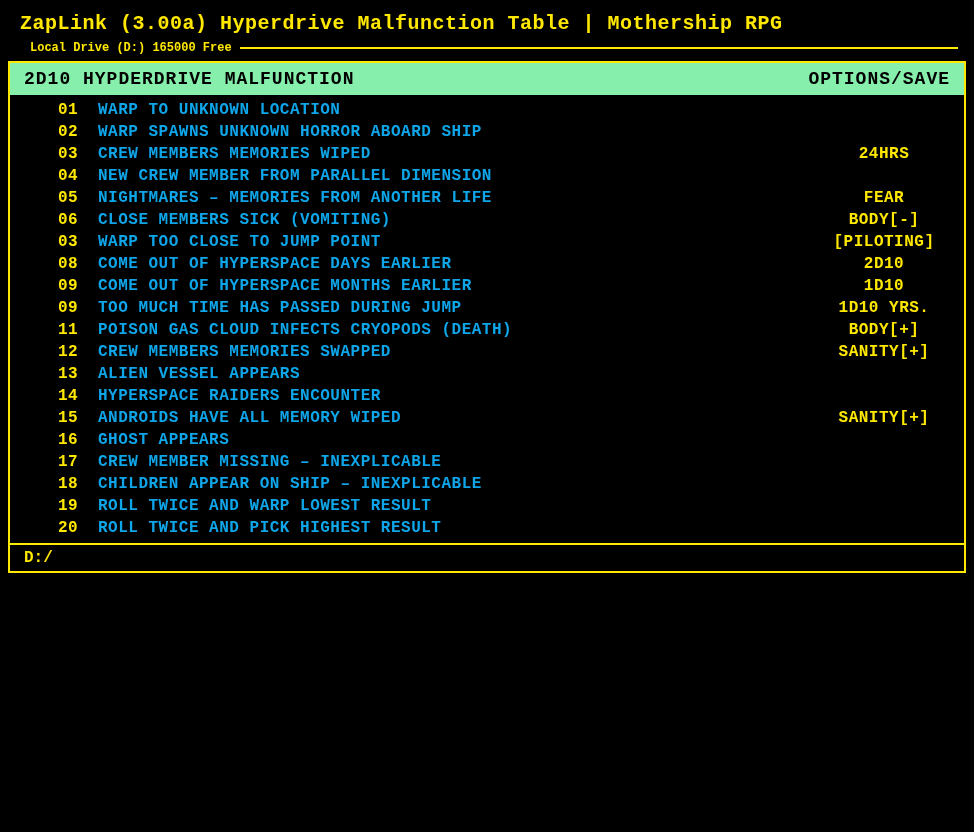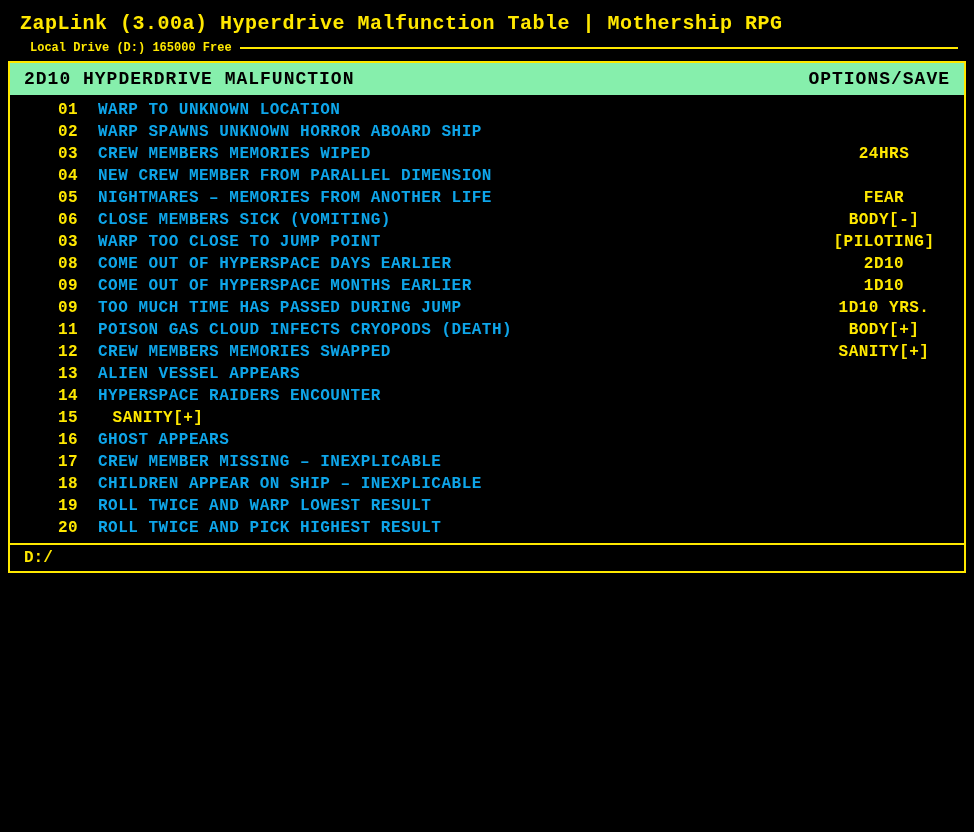--- a/index.html
+++ b/index.html
@@ -184,20 +184,21 @@
         <span class="row-desc">ALIEN VESSEL APPEARS</span>
         <span class="row-tag"></span>
       </div>
       <div class="table-row">
         <span class="row-num">14</span>
         <span class="row-desc">HYPERSPACE RAIDERS ENCOUNTER</span>
         <span class="row-tag"></span>
       </div>
       <div class="table-row">
         <span class="row-num">15</span>
+        <span class="row-desc">ANDROIDS HAVE ALL MEMORY WIPED</span>
         <span class="row-tag">SANITY[+]</span>
       </div>
       <div class="table-row">
         <span class="row-num">16</span>
         <span class="row-desc">GHOST APPEARS</span>
         <span class="row-tag"></span>
       </div>
       <div class="table-row">
         <span class="row-num">17</span>
         <span class="row-desc">CREW MEMBER MISSING – INEXPLICABLE</span>

